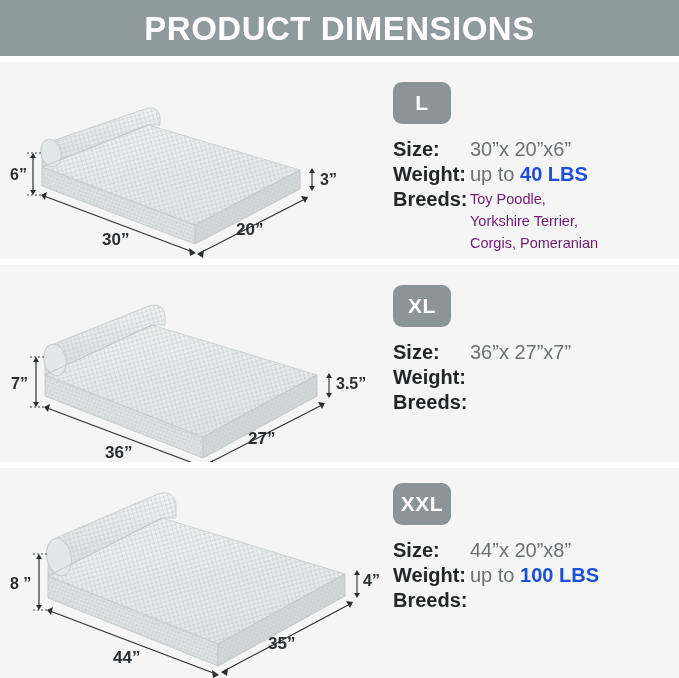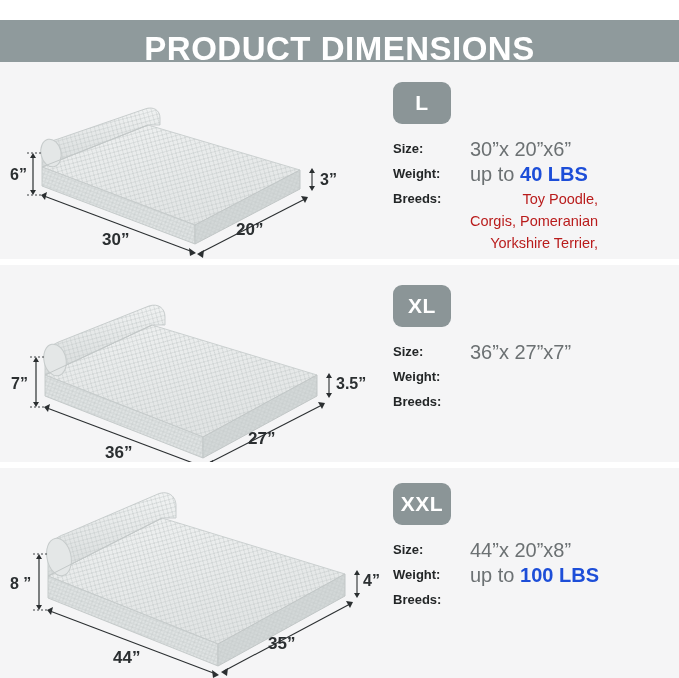--- a/index.html
+++ b/index.html
@@ -8,21 +8,21 @@
     background:#ffffff;
     font-family:"Liberation Sans","DejaVu Sans",sans-serif;
     overflow:hidden;
   }
   .page{position:relative;width:679px;height:678px;background:#ffffff;}
 
   
   .header{
     position:absolute;left:0;top:0;width:679px;height:56px;
     background:#8f9a9c;
-    display:flex;align-items:center;justify-content:center;margin-top:20px;
+    display:flex;align-items:center;justify-content:center;
   }
   .header-title{
     color:#ffffff;
     font-size:33px;
     font-weight:bold;
     letter-spacing:0.5px;
     line-height:1;
     font-family:"Liberation Sans","DejaVu Sans",sans-serif;
     white-space:nowrap;
   }
@@ -45,29 +45,29 @@
   .badge{
     width:58px;height:42px;border-radius:9px;
     background:#8b9597;
     display:flex;align-items:center;justify-content:center;
     color:#ffffff;font-size:21px;font-weight:bold;letter-spacing:0.5px;
   }
   .spec-table{margin-top:14px;}
   .spec-row{display:flex;align-items:flex-start;margin-bottom:3px;}
   .spec-label{
     width:77px;flex:0 0 77px;
-    color:#232627;font-size:13px;font-weight:bold;
+    color:#232627;font-size:20px;font-weight:bold;
     line-height:22px;
   }
   .spec-value{
     color:#6c7173;font-size:20px;line-height:22px;
     font-weight:normal;
   }
   .spec-value b{color:#1d4ed8;font-weight:bold;}
-  .breeds-lines div{color:#b91c1c;font-size:14.5px;line-height:22px;white-space:nowrap;text-align:right;}
+  .breeds-lines div{color:#701a75;font-size:14.5px;line-height:22px;white-space:nowrap;}
 
   
   .illo{position:absolute;left:0;top:0;width:380px;height:100%;}
   .illo svg{display:block;}
 </style>
 </head>
 <body>
 
 <div class="page">
 
@@ -158,22 +158,22 @@
           <div class="spec-value">30”x 20”x6”</div>
         </div>
         <div class="spec-row">
           <div class="spec-label">Weight:</div>
           <div class="spec-value"><span>up to </span><b>40 LBS</b></div>
         </div>
         <div class="spec-row">
           <div class="spec-label">Breeds:</div>
           <div class="breeds-lines">
             <div>Toy Poodle,</div>
+            <div>Yorkshire Terrier,</div>
             <div>Corgis, Pomeranian</div>
-            <div>Yorkshire Terrier,</div>
           </div>
         </div>
       </div>
     </div>
   </div>
 
   <div class="section sec1">
 
     <div class="illo">
       <svg width="380" height="197" viewBox="0 0 380 197">

